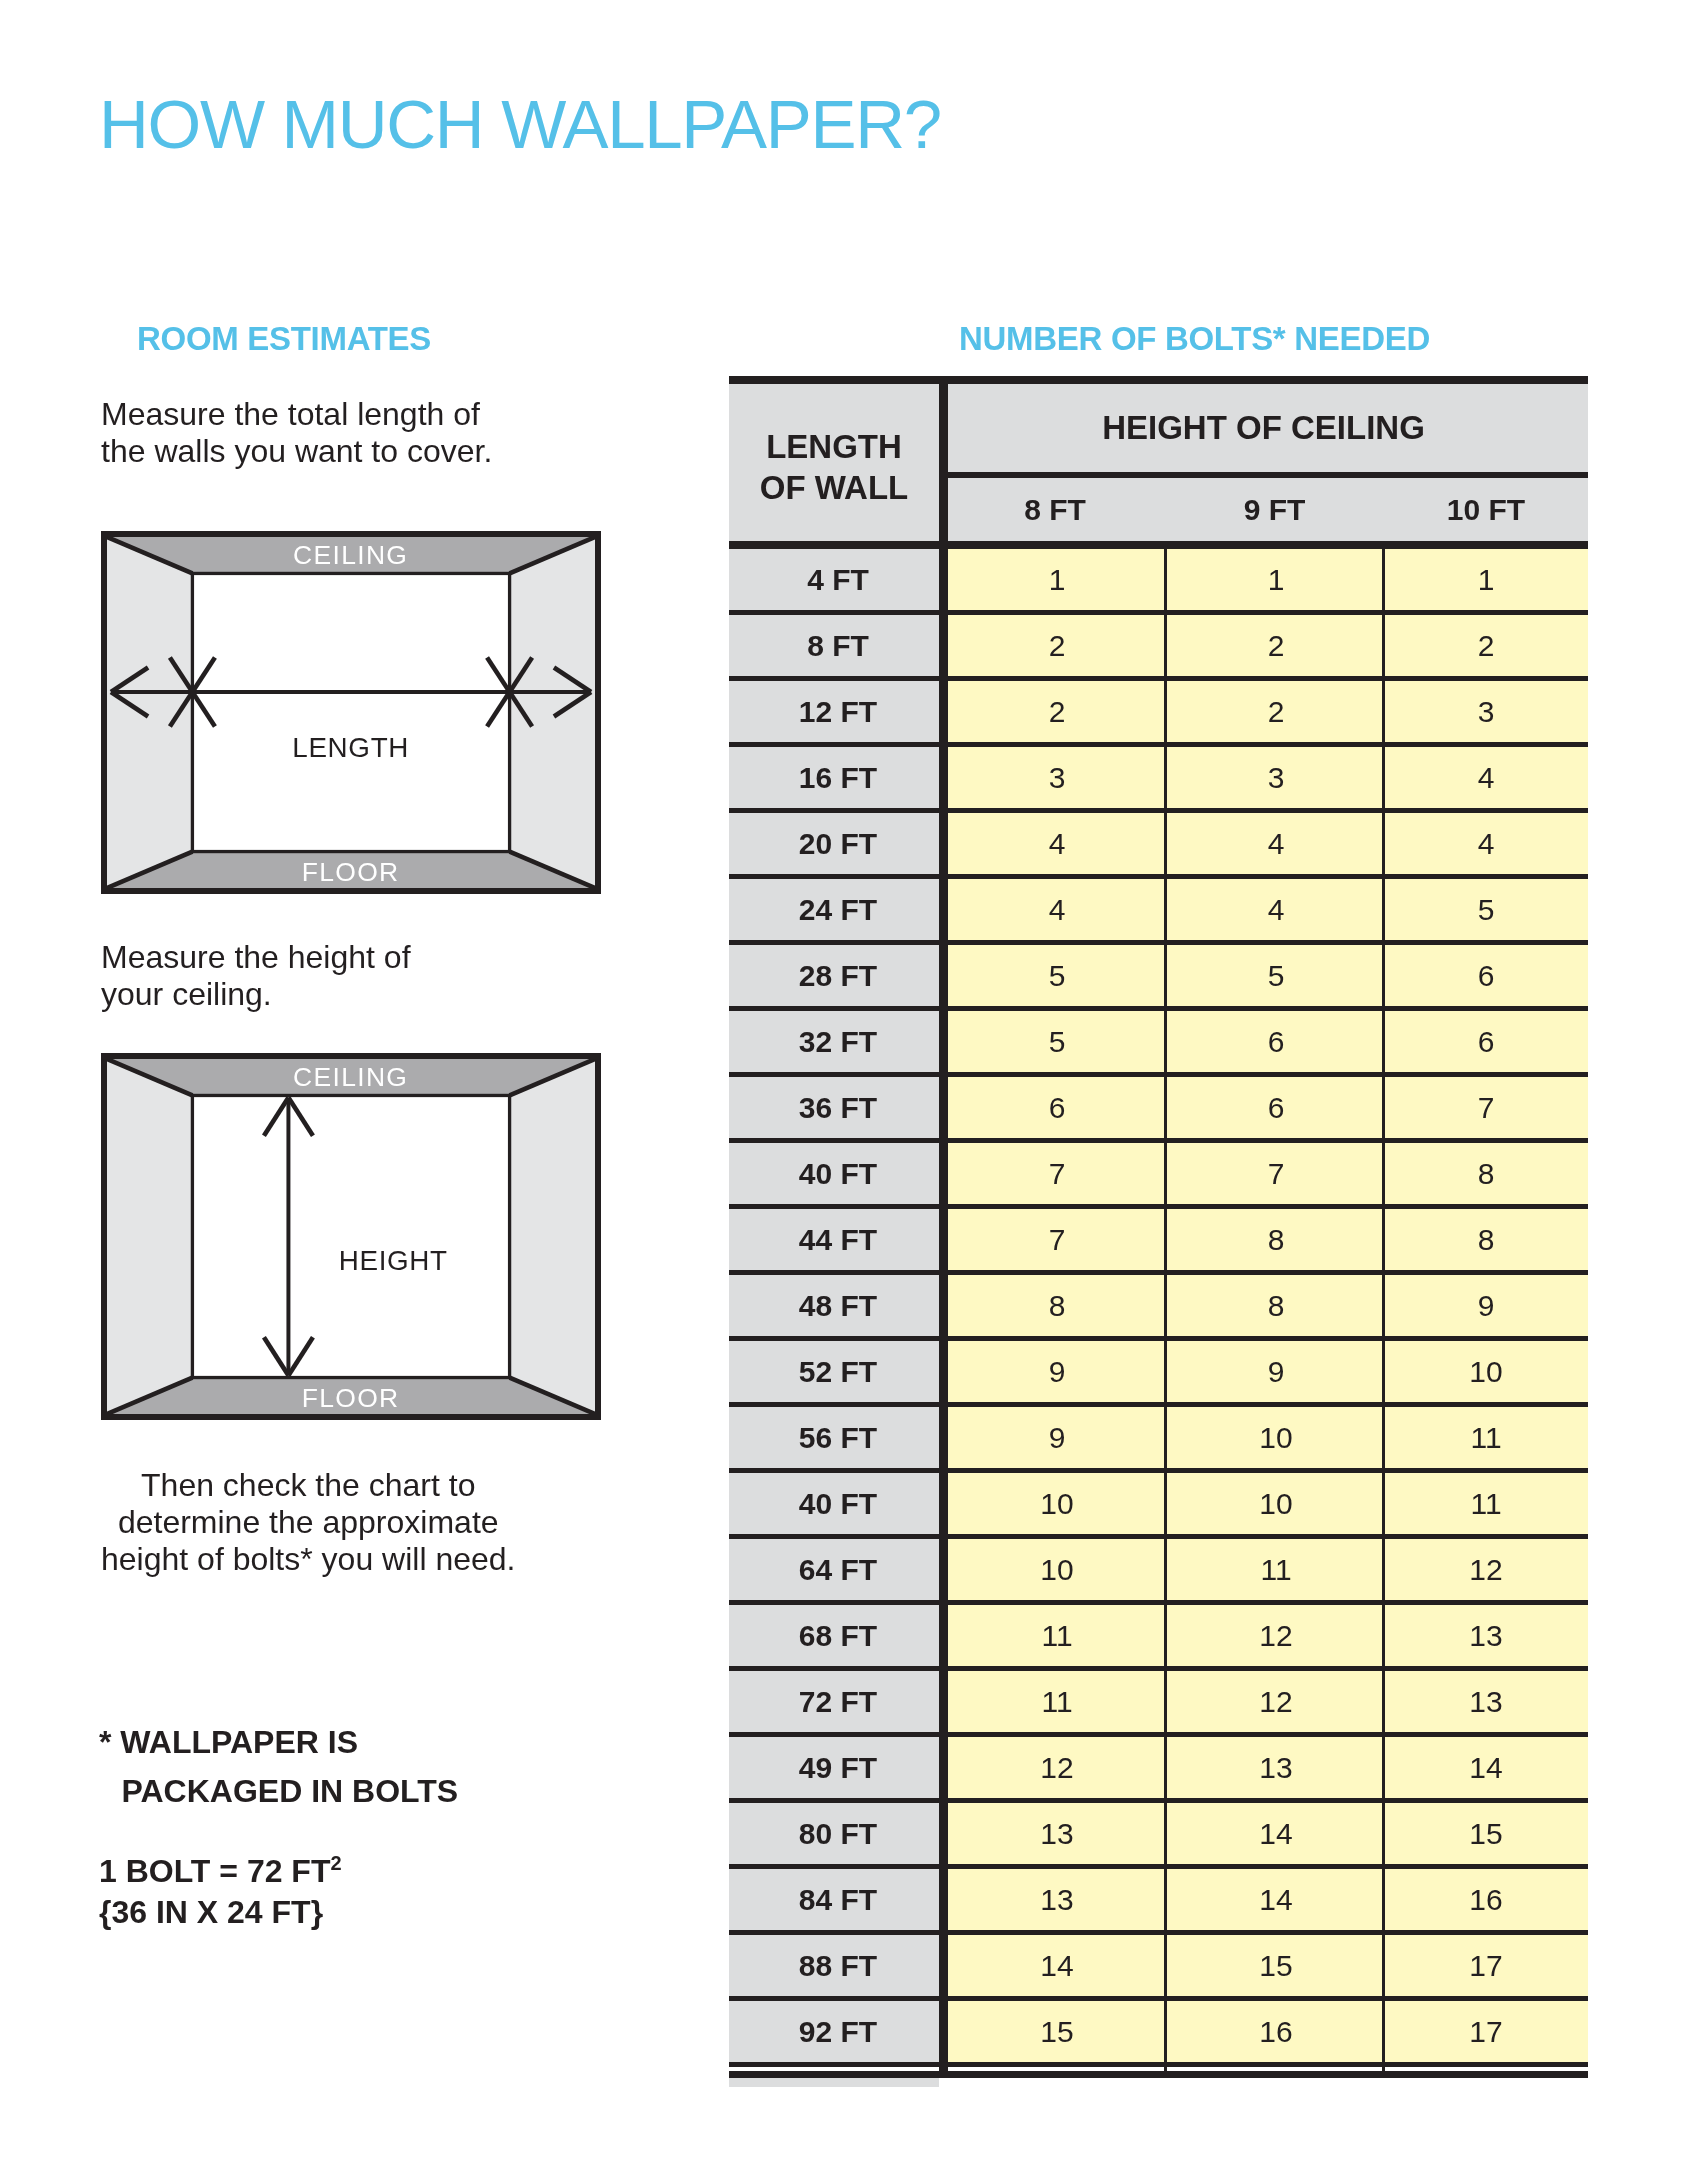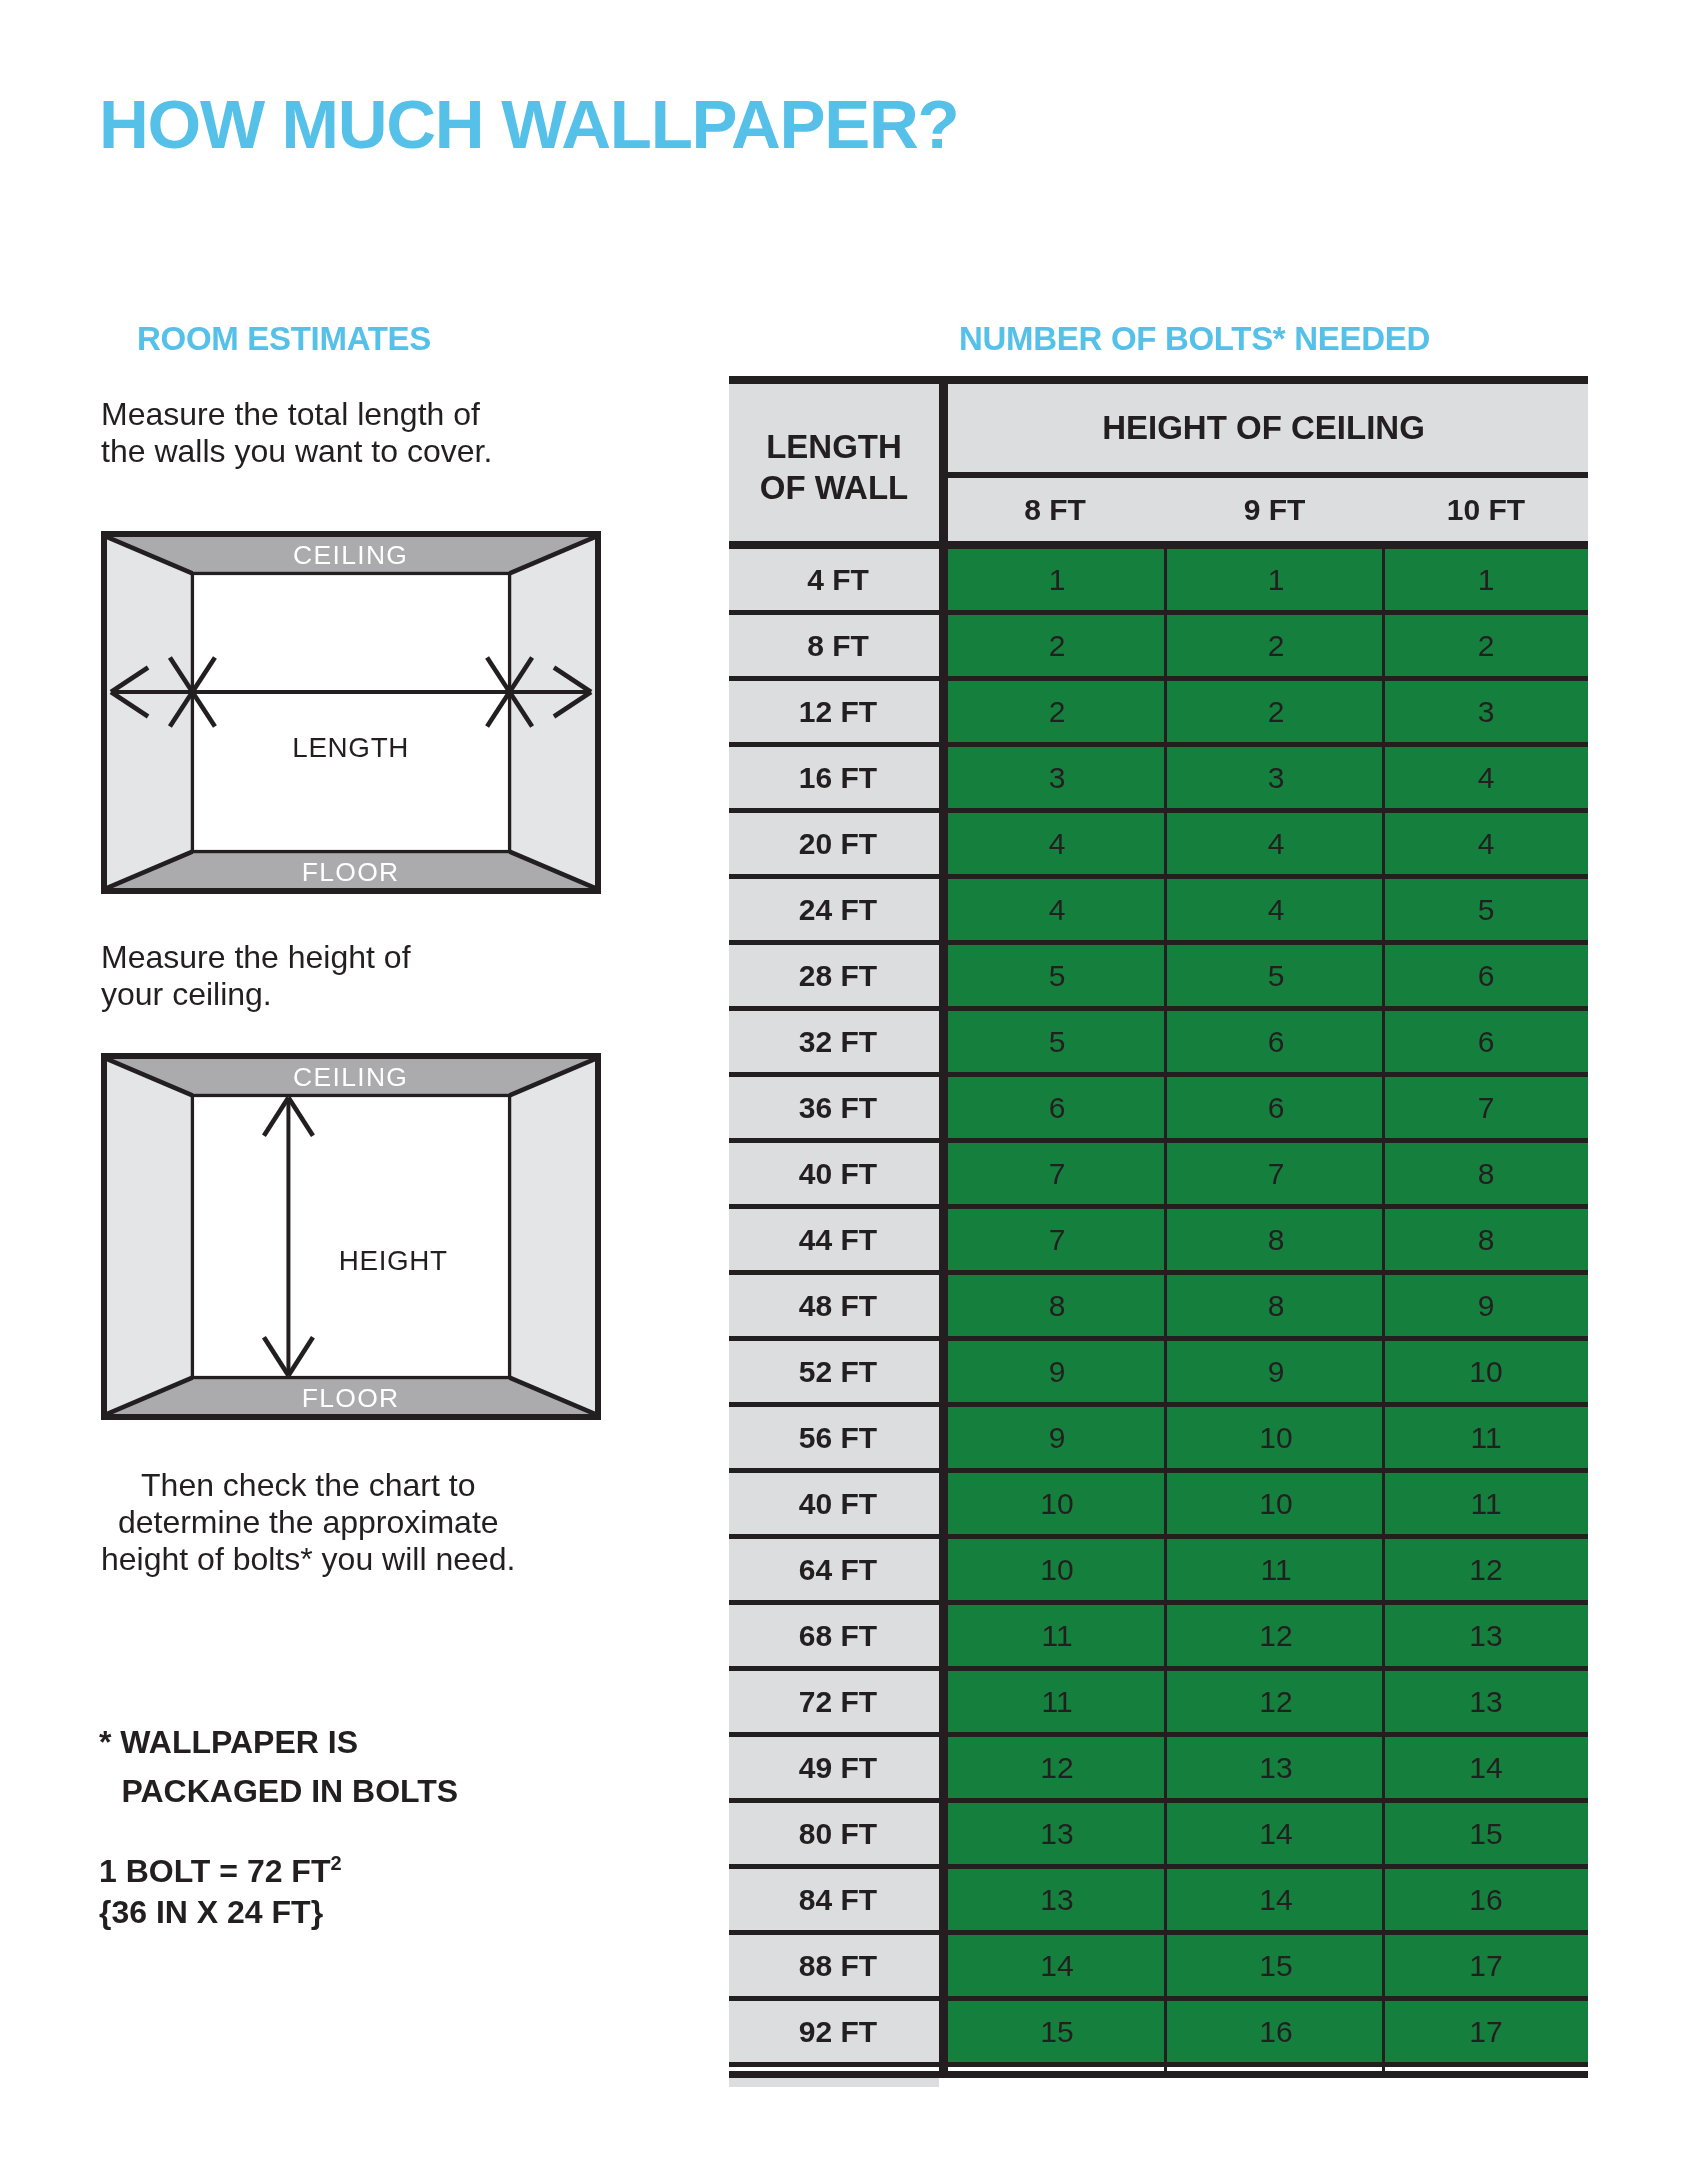--- a/index.html
+++ b/index.html
@@ -2,21 +2,21 @@
 <html style="font-size:10.6px"><head>
 <meta charset="utf-8">
 <style>
   html,body{margin:0;padding:0;background:#888;}
   .page{
     position:relative; width:1687px; height:2183px; background:#ffffff;
     font-family:"Liberation Sans", sans-serif; color:#231F20; overflow:hidden;
   }
   .abs{position:absolute;}
   .page-title{
-    left:99px; top:85px; font-size:69px; font-weight:bold;
+    left:99px; top:85px; font-size:69px; font-weight:normal;
     color:#55C0E8; letter-spacing:-1.3px; white-space:nowrap;
   }
   .h-blue{
     font-size:33px; font-weight:bold; color:#55C0E8; letter-spacing:-0.3px; white-space:nowrap;margin-left:36px;
   }
   #room-estimates{left:101px; top:320px;}
   #bolts-heading{left:729px; top:320px; width:859px; text-align:center;}
   .para{font-size:32px; line-height:37px; color:#231F20;}
   #para1{left:101px; top:396px;}
   #para2{left:101px; top:939px;}
@@ -49,21 +49,21 @@
     align-items:center; justify-content:center; font-size:33px; font-weight:bold;
   }
   .t-subline{left:210px; top:96px; width:649px; height:6px; background:#231F20;}
   .t-sub{position:absolute; top:102px; height:63px; display:flex; align-items:center; justify-content:center;
     font-size:30px; font-weight:bold;}
   #sub-0{left:218px; width:216px;}
   #sub-1{left:438px; width:215px;}
   #sub-2{left:656px; width:202px;}
   .t-headline{left:0; top:165px; width:859px; height:8.6px; background:#231F20;}
   .t-rows{left:0; top:173px; width:859px;}
-  .t-row{display:flex; height:66px; box-sizing:border-box; border-bottom:5.3px solid #231F20; background:#15803d;}
+  .t-row{display:flex; height:66px; box-sizing:border-box; border-bottom:5.3px solid #231F20; background:#fef9c3;}
   .cell-label{
     width:218px; background:#DCDDDE; display:flex; align-items:center; justify-content:center;
     font-size:30px; font-weight:bold;
   }
   .cell{display:flex; align-items:center; justify-content:center; font-size:30px;}
   .cell.c0{width:220px;} .cell.c1{width:218px;} .cell.c2{width:202px;}
   .t-vthick{left:210px; top:8px; width:8.6px; height:1694px; background:#231F20;}
   .t-vthin{top:173px; width:3.3px; height:1522px; background:#231F20;}
   #vthin-0{left:435px;} #vthin-1{left:653px;}
   .t-bottom{left:0; top:1695px; width:859px; height:6.6px; background:#231F20;}

